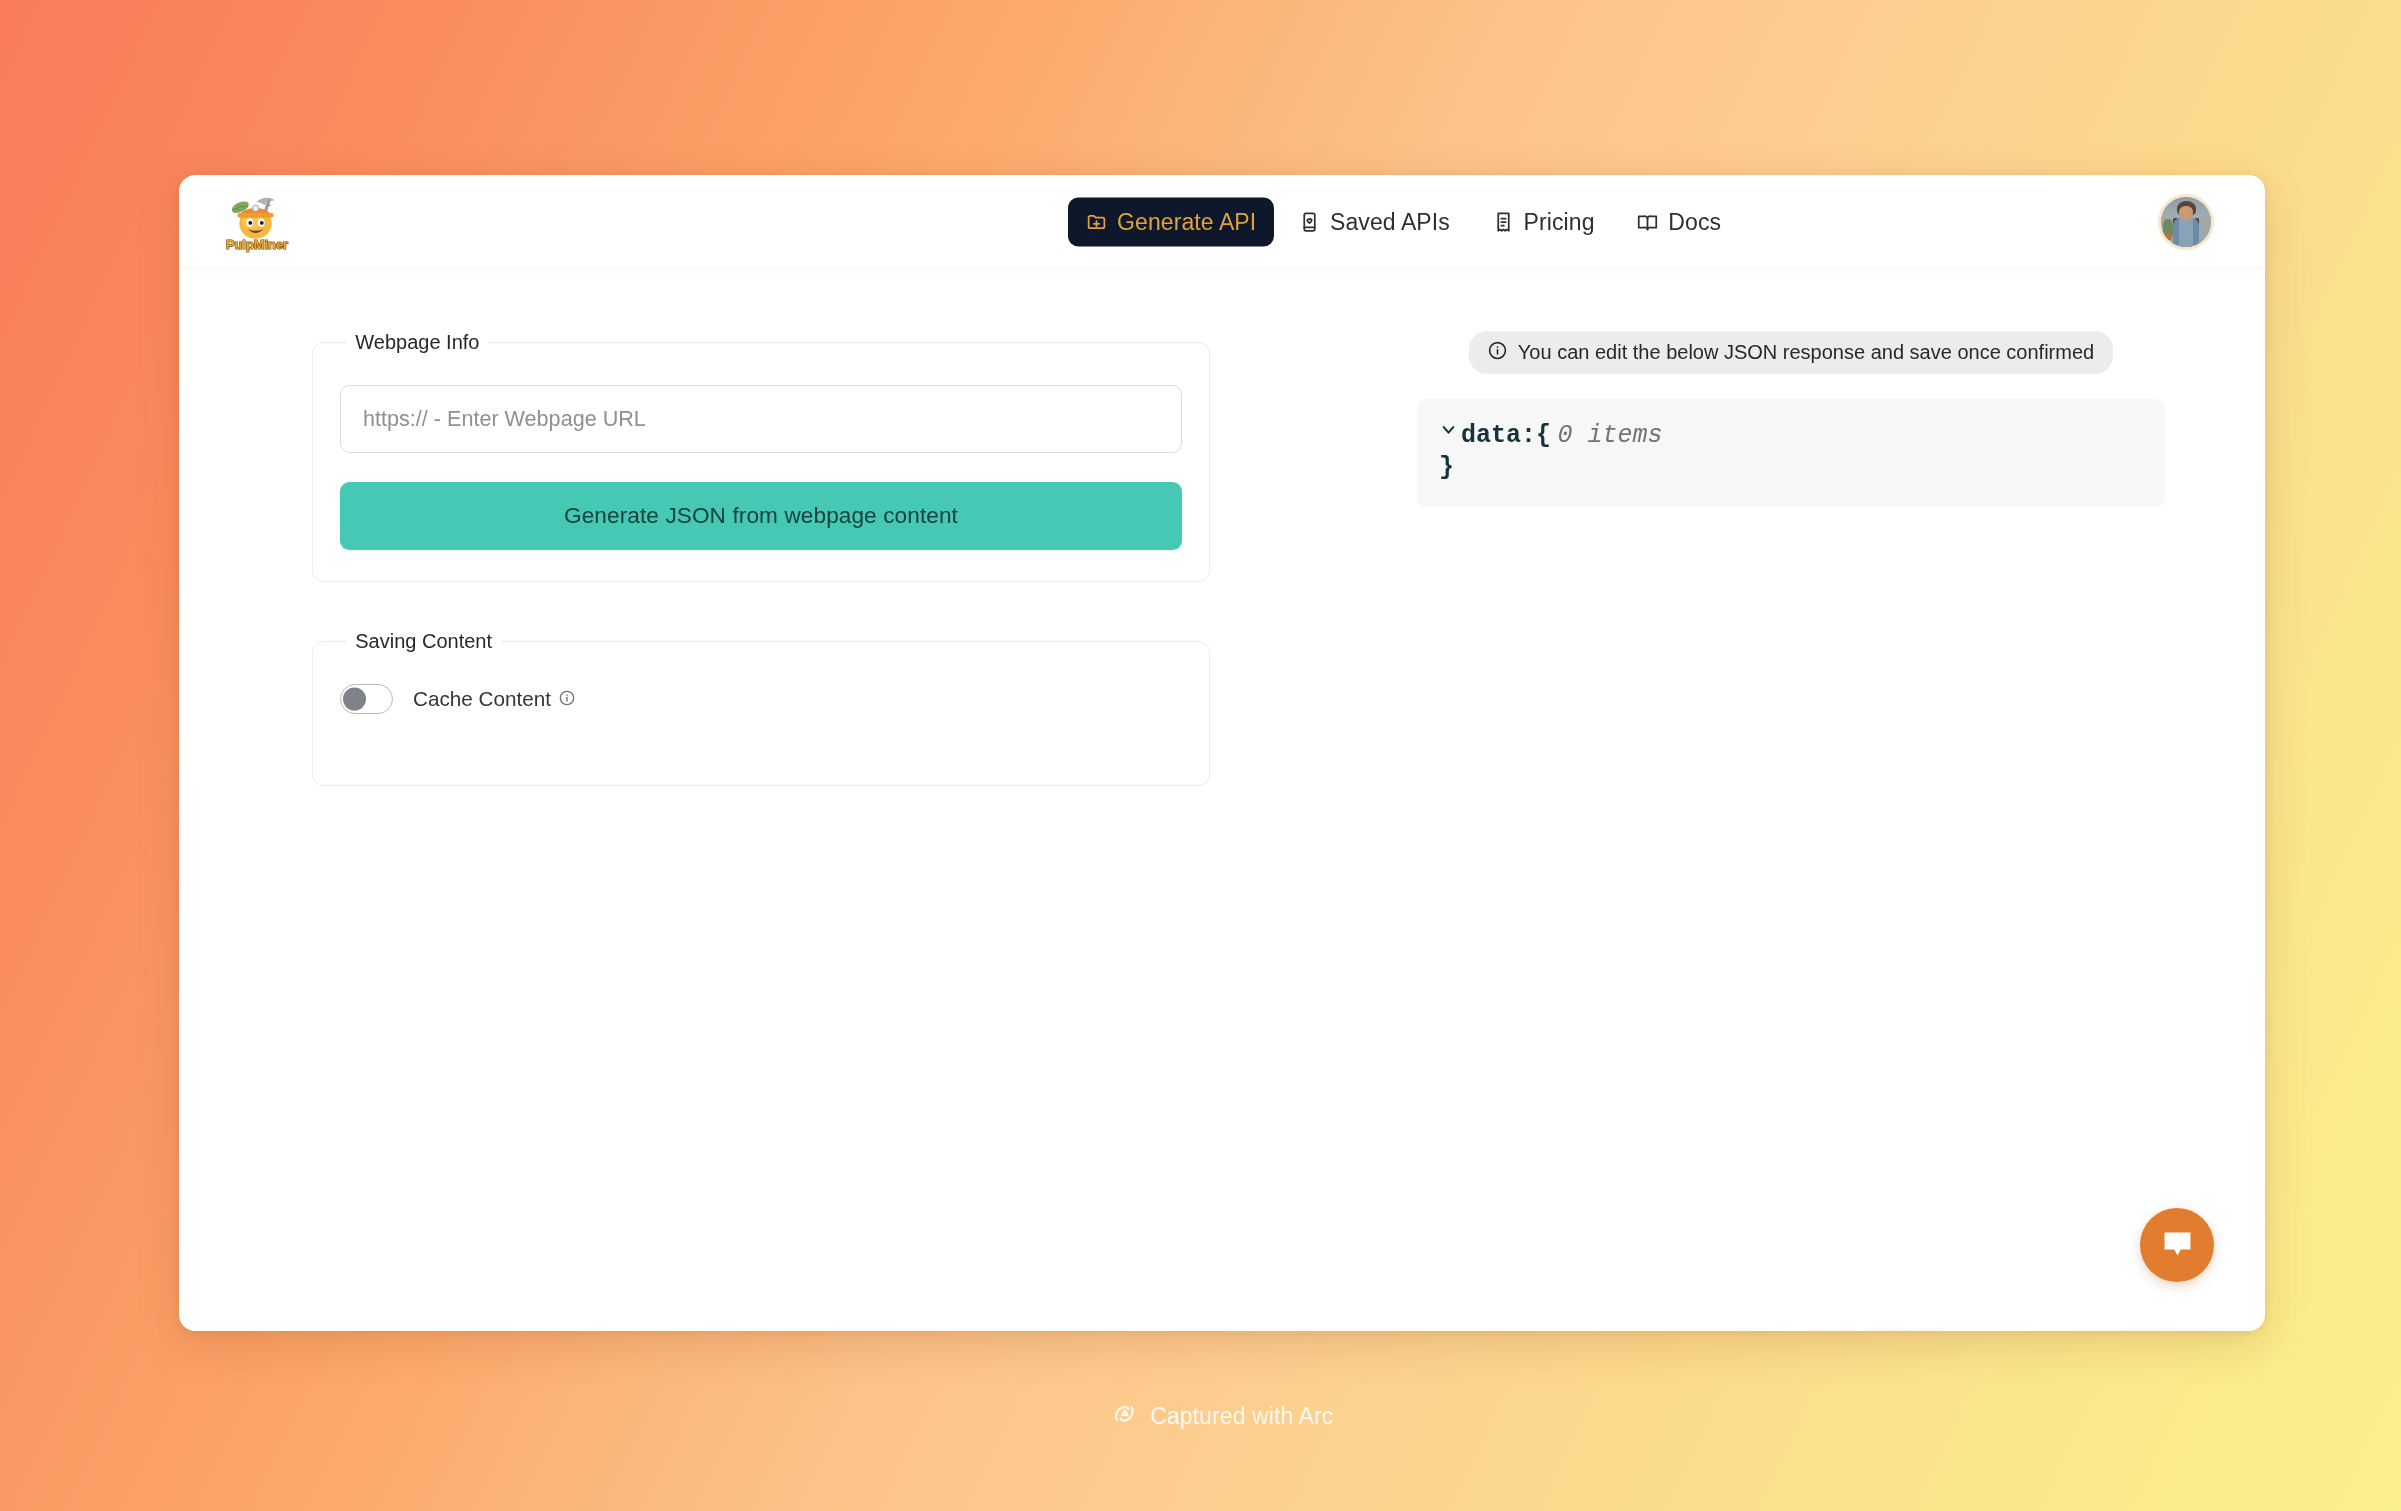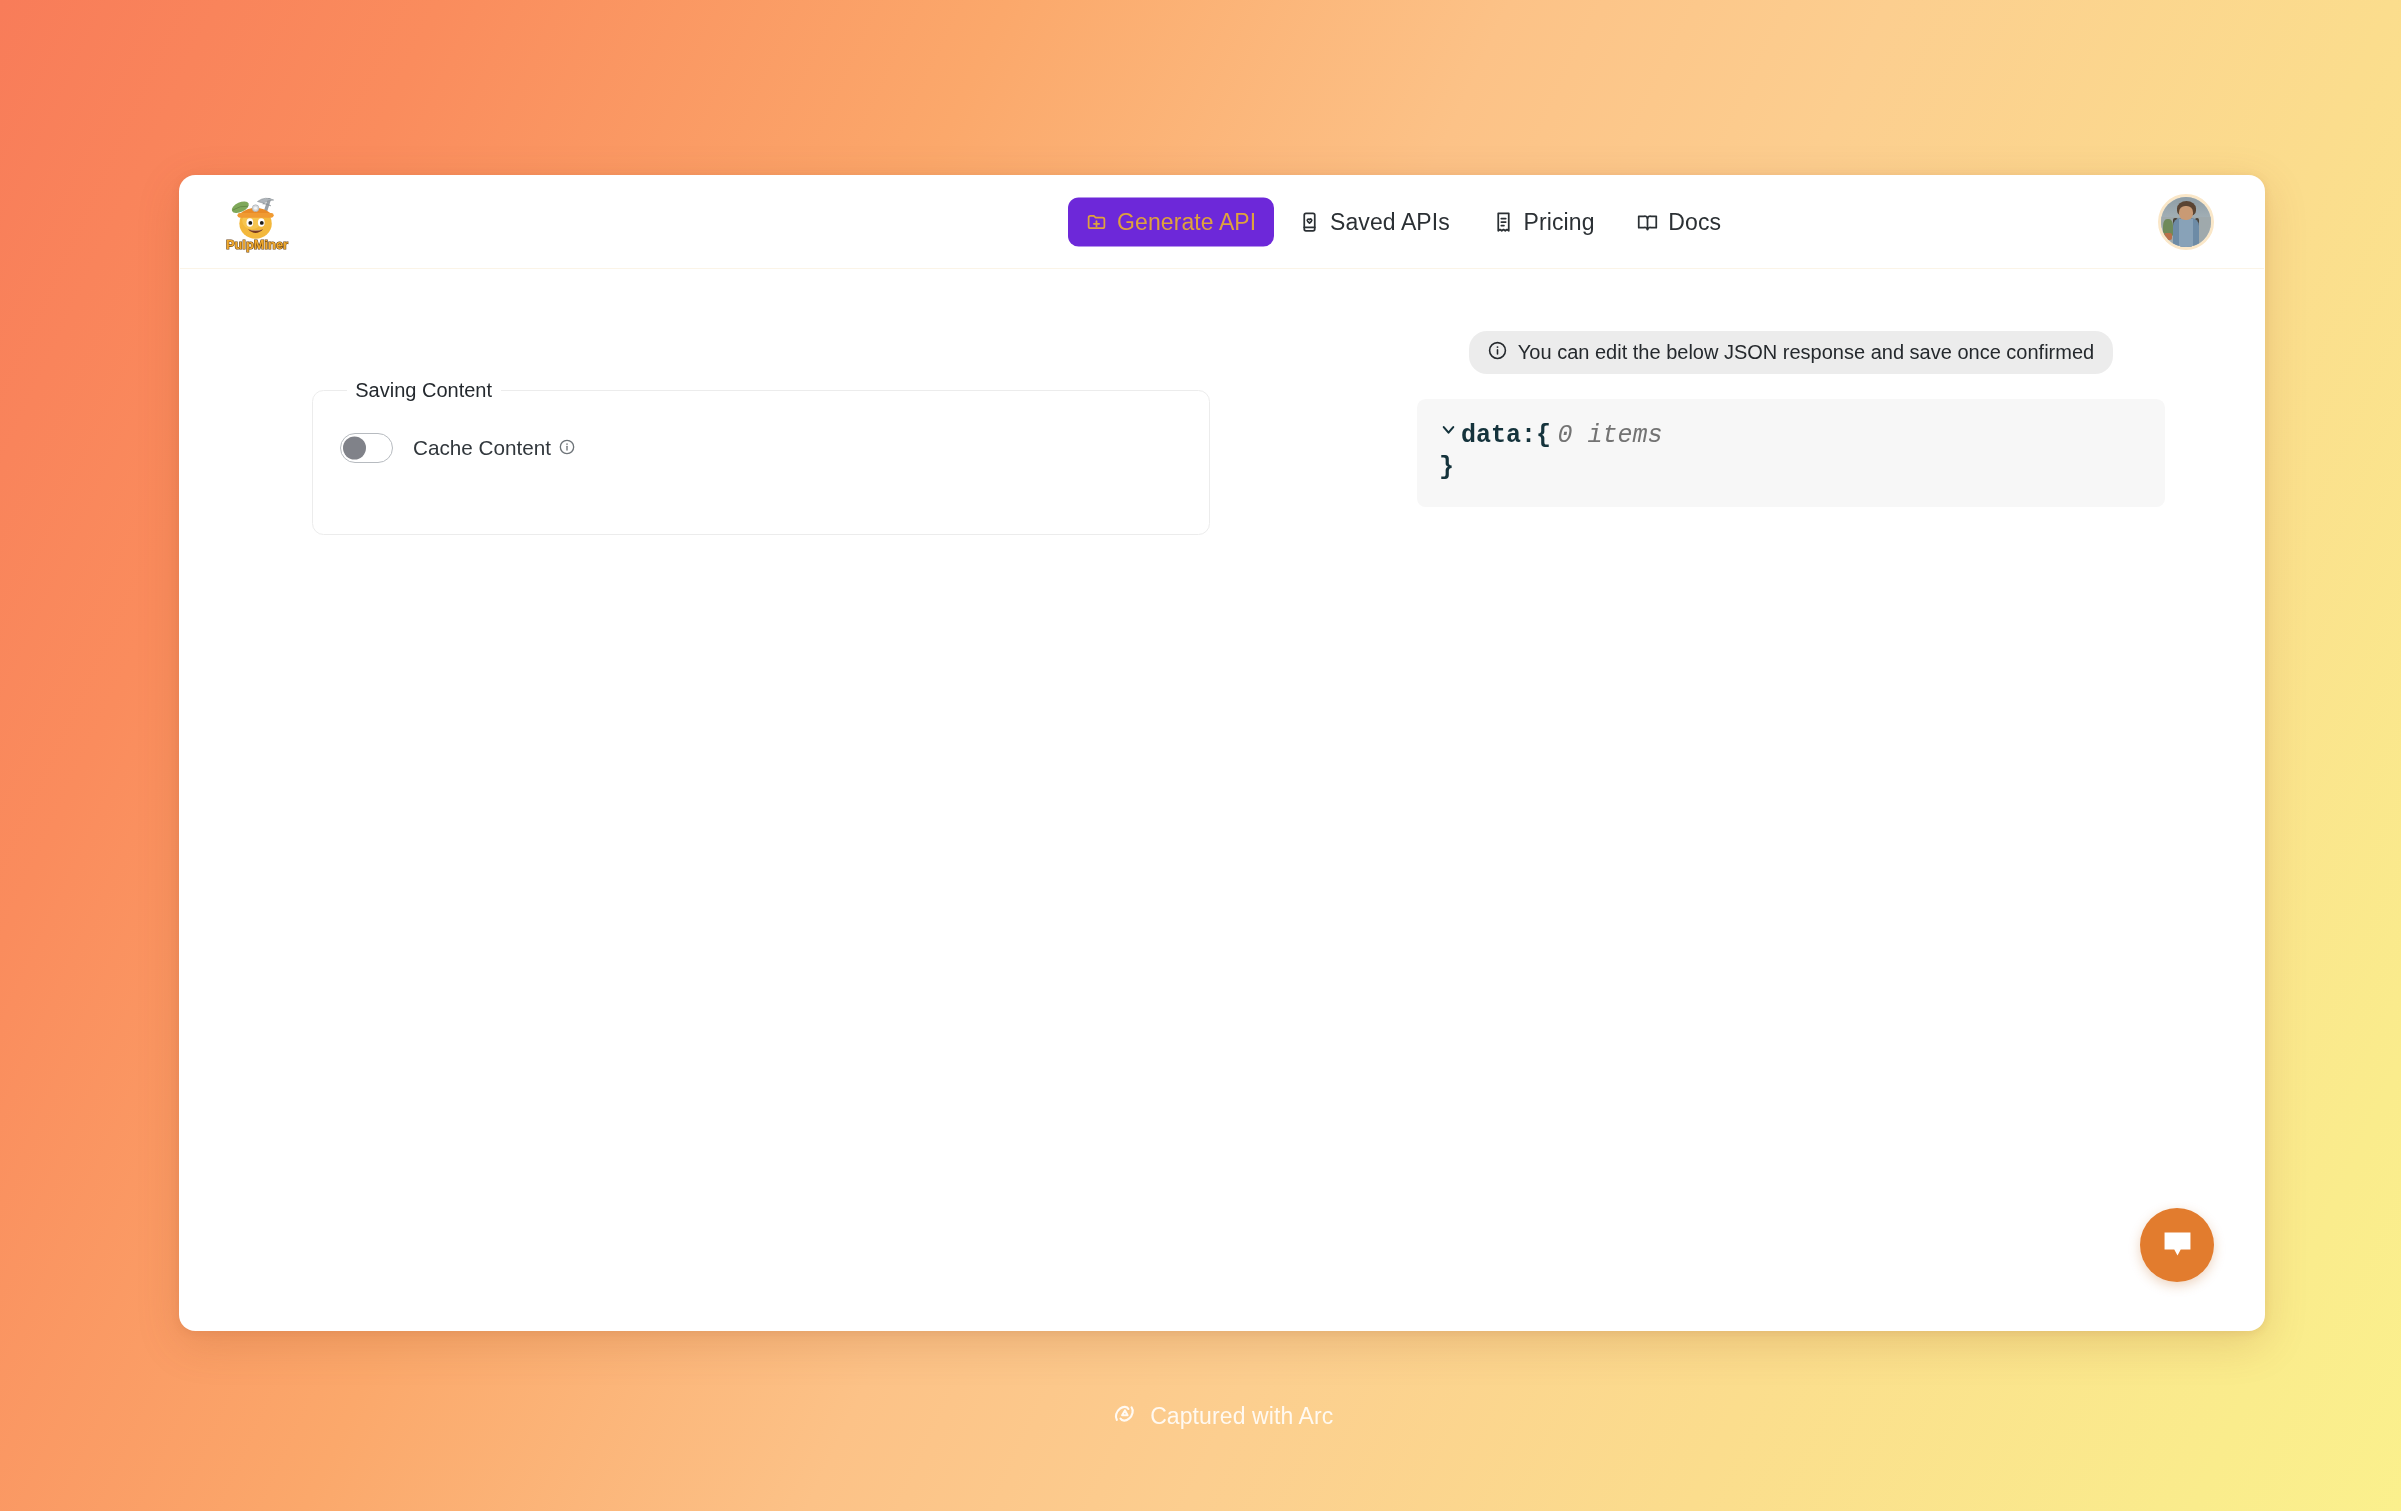--- a/index.html
+++ b/index.html
@@ -90,21 +90,21 @@
     border-radius: 10.6px;
     cursor: pointer;
     color: #2B3034;
     font-size: 23px;
     letter-spacing: 0.1px;
     white-space: nowrap;
     background: transparent;
   }
 
   .nav-item.active {
-    background: #6d28d9;
+    background: #0f172a;
     color: #DFA23C;
   }
 
   .nav-item .ico { display: flex; align-items: center; }
 
   .avatar {
     position: absolute;
     right: 50px;
     top: 50%;
     transform: translateY(-50%);
@@ -413,20 +413,27 @@
         <div class="ap-hair"></div>
         <div class="ap-face"></div>
       </div>
     </div>
   </div>
 
   <div class="content">
 
     <div class="left-col">
 
+      <fieldset class="panel">
+        <legend>Webpage Info</legend>
+
+        <input class="url-input" type="text" value="" placeholder="https:// - Enter Webpage URL" style="">
+
+        <button class="btn-generate">Generate JSON from webpage content</button>
+      </fieldset>
 
       <div class="panel-gap"></div>
 
       <fieldset class="panel">
         <legend>Saving Content</legend>
 
         <div class="toggle-row">
           <div class="switch">
             <div class="knob"></div>
           </div>

